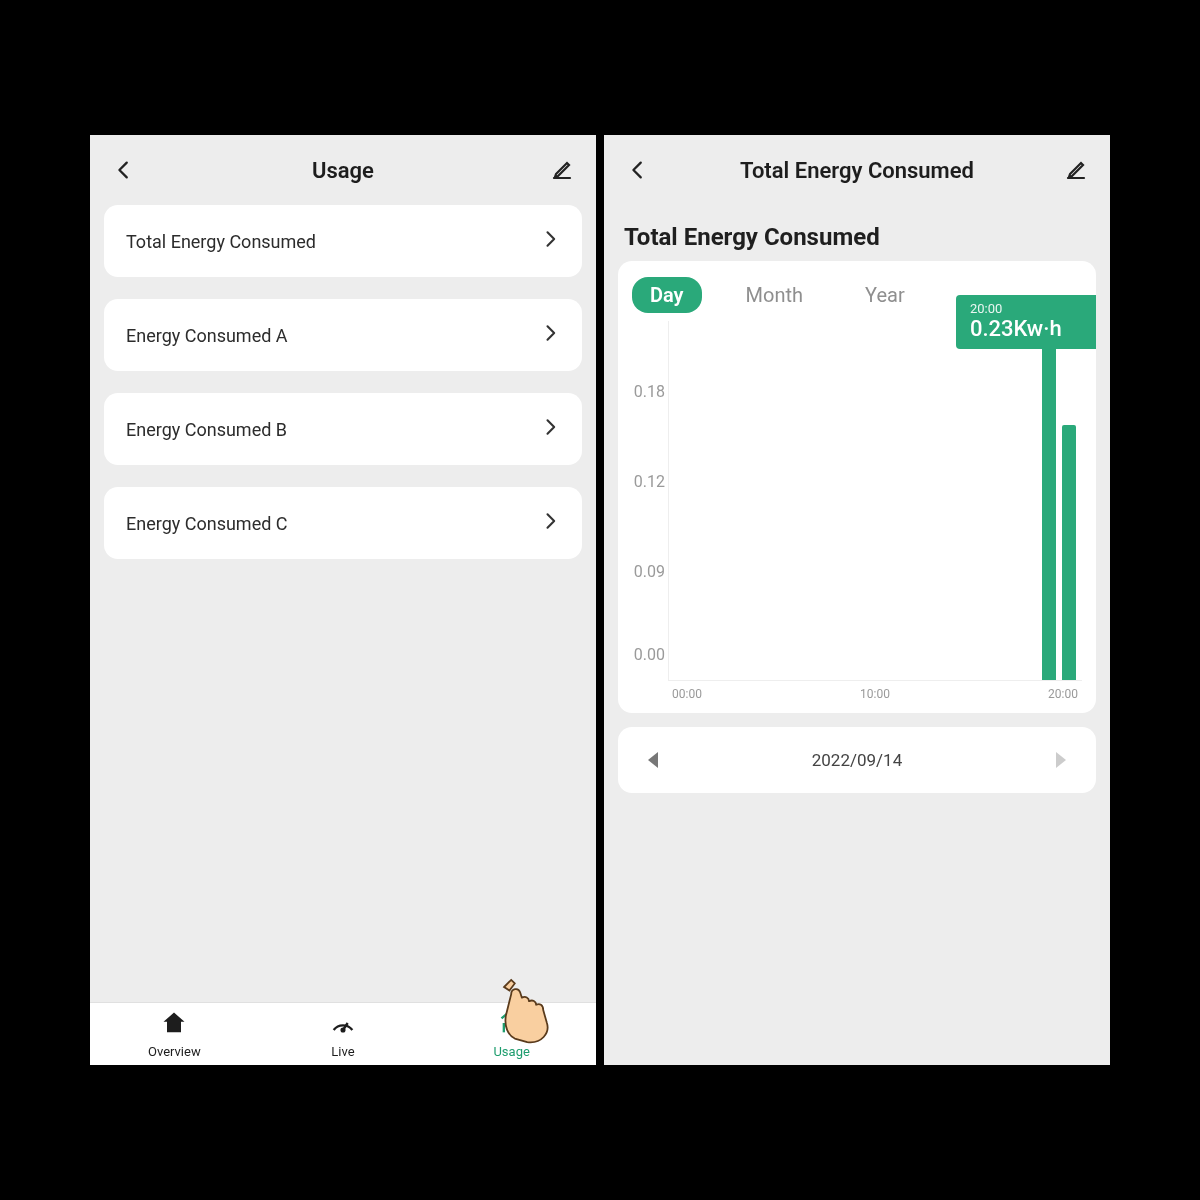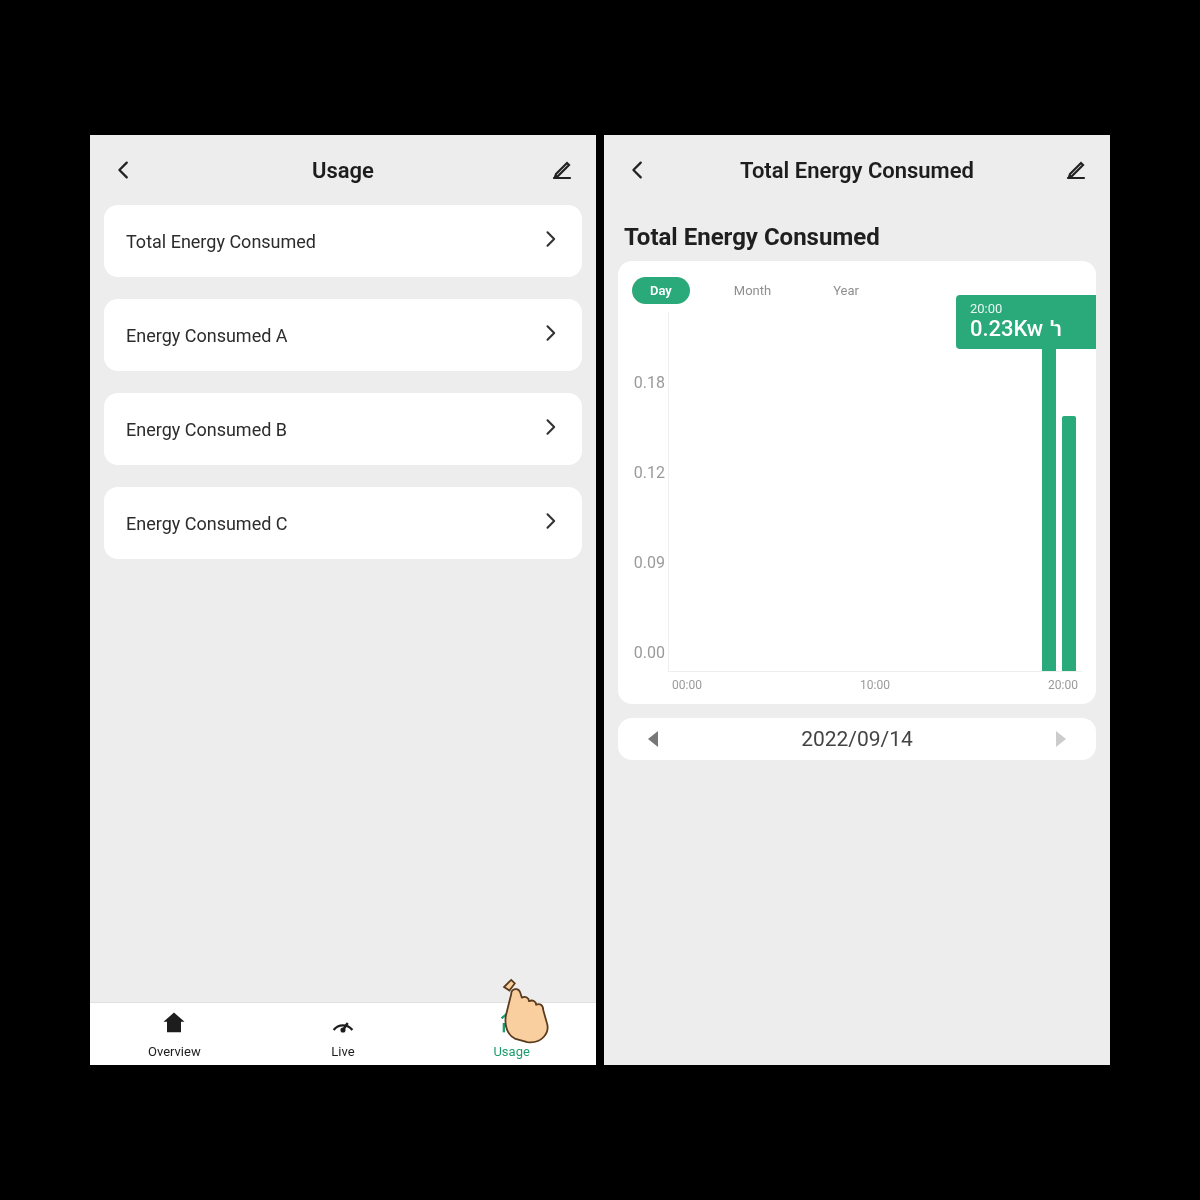--- a/index.html
+++ b/index.html
@@ -89,21 +89,21 @@
     padding: 18px 20px 10px;
   }
   .chartcard {
     margin: 0 14px;
     background:#fff;
     border-radius: 14px;
     padding: 16px 14px 8px;
     position:relative;
   }
   .tabs { display:flex; gap:26px; align-items:center; margin-bottom:6px;}
-  .tab { font-size:13px; color:#8f8f8f; padding:6px 18px; border-radius:16px;}
+  .tab { font-size:20px; color:#8f8f8f; padding:6px 18px; border-radius:16px;}
   .tab.active { background:#2aa97a; color:#fff; font-weight:600;}
   .tooltip {
     position:absolute; right:0; top:34px;
     background:#2aa97a; color:#fff;
     padding:6px 14px 8px; border-radius:4px 0 0 4px;
     min-width:140px;
   }
   .tooltip .tt-time{ font-size:13px; opacity:.9;}
   .tooltip .tt-val{ font-size:22px; font-weight:500;}
   .chartarea {
@@ -112,24 +112,24 @@
     margin-left:36px;
   }
   .yaxis { position:absolute; left:-42px; width:38px; height:100%; }
   .ytick { position:absolute; right:0; font-size:16px; color:#9a9a9a; transform:translateY(-50%);}
   .xaxis { display:flex; justify-content:space-between; font-size:12px; color:#9a9a9a; margin-left:36px; padding:6px 4px 4px;}
   .bar { position:absolute; bottom:0; width:14px; background:#2aa97a; border-radius:2px 2px 0 0;}
   .datebar {
     margin:14px 14px 0;
     background:#fff;
     border-radius:14px;
-    height:42px;
+    height:66px;
     display:flex; align-items:center; justify-content:space-between;
     padding:12px 30px;
-    color:#444; font-size:21px;
+    color:#444; font-size:17px;
   }
   .tri { width:0;height:0; border-top:8px solid transparent;border-bottom:8px solid transparent;}
   .tri.left{ border-right:10px solid #777;}
   .tri.right{ border-left:10px solid #ccc;}
 </style>
 </head>
 <body>
 
 <div class="stage">
 
@@ -233,21 +233,21 @@
         <span class="tab">Year</span>
       </div>
 
       <div class="tooltip">
         <div class="tt-time">20:00</div>
         <div class="tt-val">0.23Kw·h</div>
       </div>
 
       <div class="chartarea" id="chartarea">
         <div class="yaxis" id="yaxis">
-            <div class="ytick" style="bottom: 0px; padding-left: 43px;">0.00</div>
+            <div class="ytick" style="bottom: 7px; padding-left: 43px;">0.00</div>
             <div class="ytick" style="bottom: 90px;">0.09</div>
             <div class="ytick" style="bottom: 180px;">0.12</div>
             <div class="ytick" style="bottom: 270px;">0.18</div>
           </div>
       <div class="bar" style="height: 345px; left: 373px;"></div>
           <div class="bar" style="height: 255px; left: 393px;"></div>
         </div>
       <div class="xaxis" id="xaxis">
           <span>00:00</span>
           <span>10:00</span>

